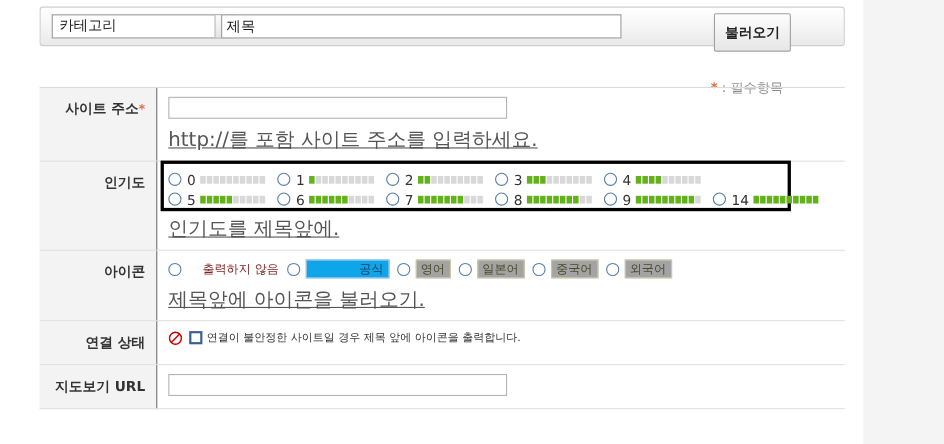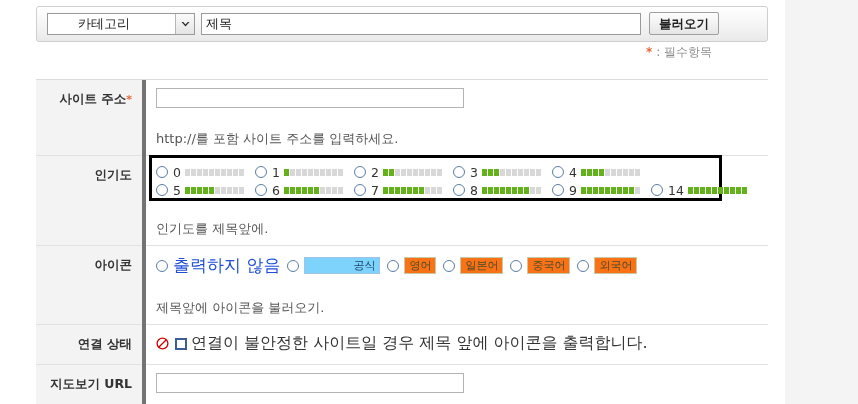--- a/index.html
+++ b/index.html
@@ -47,28 +47,27 @@
     height: 36px;
     background: linear-gradient(to bottom, #ffffff 0%, #f3f3f3 60%, #e9e9e9 100%);
     border: 1px solid #cfcfcf;
     border-radius: 3px;
     box-sizing: border-box;
   }
   .cat-select {
     position: absolute;
     left: 10px;
     top: 6px;
-    width: 148px;
+    width: 168px;
     height: 22px;
     background: #ffffff;
     border: 1px solid #9a9a9a;
     box-sizing: border-box;
     display: flex;
     align-items: center;
-    padding-left: 24px;
   }
   .cat-select-label {
     padding-left: 6px;
     font-size: 13px;
     color: #1a1a1a;
     line-height: 20px;
     flex: 1;
     white-space: nowrap;
     overflow: hidden;
   }
@@ -81,54 +80,54 @@
     align-items: center;
     justify-content: center;
     flex: none;
   }
   .cat-select-arrow svg { display: block; }
 
   .title-input {
     position: absolute;
     left: 164px;
     top: 6px;
-    width: 440px;
+    width: 364px;
     height: 22px;
     background: #ffffff;
     border: 1px solid #9a9a9a;
     box-sizing: border-box;
     font-family: "DejaVu Sans", "Liberation Sans", sans-serif;
     font-size: 13px;
     color: #1a1a1a;
     padding: 0 4px;
     line-height: 20px;
   }
   .load-button {
     position: absolute;
     left: 612px;
     top: 5px;
-    height: 23px;
+    height: 35px;
     padding: 0 9px;
     background: linear-gradient(to bottom, #fdfdfd, #e6e6e6);
     border: 1px solid #9f9f9f;
     border-radius: 2px;
     font-family: "DejaVu Sans", "Liberation Sans", sans-serif;
     font-size: 12.5px;
     font-weight: bold;
     color: #222;
     cursor: pointer;
     box-sizing: border-box;
     line-height: 21px;
   }
 
   
   .required-note {
     position: absolute;
     right: 73px;
-    top: 44px;
+    top: 72px;
     font-size: 12px;
     color: #8d8d8d;
     white-space: nowrap;
   }
   .required-note .star { color: #e8663b; font-weight: bold; }
   .note-rule {
     position: absolute;
     left: 36px;
     top: 79px;
     width: 732px;
@@ -146,21 +145,21 @@
     table-layout: fixed;
   }
   .form-table td {
     border-bottom: 1px solid #e2e2e2;
     vertical-align: top;
     padding: 0;
   }
   .lbl-cell {
     width: 96px;
     background: #f3f3f3;
-    border-right: 4px solid #737373;
+    border-right: 1px solid #737373;
     text-align: right;
     padding: 11px 10px 11px 0 !important;
     font-weight: bold;
     font-size: 12.5px;
     color: #333;
     white-space: nowrap;
   }
   .lbl-cell .star { color: #e8663b; font-weight: bold; font-size: 11px; }
   .fld-cell {
     padding: 8px 0 7px 10px !important;
@@ -173,24 +172,25 @@
     font-family: "DejaVu Sans", "Liberation Sans", sans-serif;
     font-size: 12px;
     color: #222;
     padding: 0 4px;
     display: block;
   }
   .w-addr { width: 308px; }
   .w-desc { width: 568px; }
   .w-map  { width: 308px; }
   .help {
-    margin-top: 22px;
-    font-size: 13px;
+    margin-top: 7px;
+    font-size: 18px;
     color: #555;
     white-space: nowrap;
+    text-decoration: underline;
   }
 
   
   .radio {
     display: inline-block;
     width: 12px;
     height: 12px;
     border-radius: 50%;
     background: radial-gradient(circle at 50% 40%, #ffffff 55%, #eef3fa 100%);
     border: 1px solid #5b7fa6;
@@ -265,53 +265,54 @@
     gap: 0;
     white-space: nowrap;
   }
   .icon-opt {
     display: flex;
     align-items: center;
     margin-right: 7px;
   }
   .icon-opt .radio { margin-right: 5px; }
   .plain-label {
-    font-size: 17px;
-    color: #1d4ed8;
+    font-size: 11px;
+    color: #7f1d1d;
+    margin-left: 14px;
   }
   .badge {
     display: inline-block;
     font-size: 11px;
     line-height: 13px;
     padding: 1px 4px;
     border: 1px solid #c9c9a8;
-    background: #f97316;
+    background: #a3a3a3;
     color: #4a4a2c;
   }
   .badge.blue {
-    background: #7dd3fc;
+    background: #0ea5e9;
     border-color: #9dc3e6;
     color: #1c3f63;
     padding-left: 48px;
   }
 
   
   .conn-row {
     display: flex;
     align-items: center;
     white-space: nowrap;
   }
   .ban-icon {
     width: 13px;
     height: 13px;
     flex: none;
     margin-right: 6px;
   }
   .conn-text {
-    font-size: 16px;
+    font-size: 10px;
     color: #333;
     margin-left: 4px;
   }
 </style>
 </head>
 <body>
 
 <div class="page">
   <div class="content">
 

